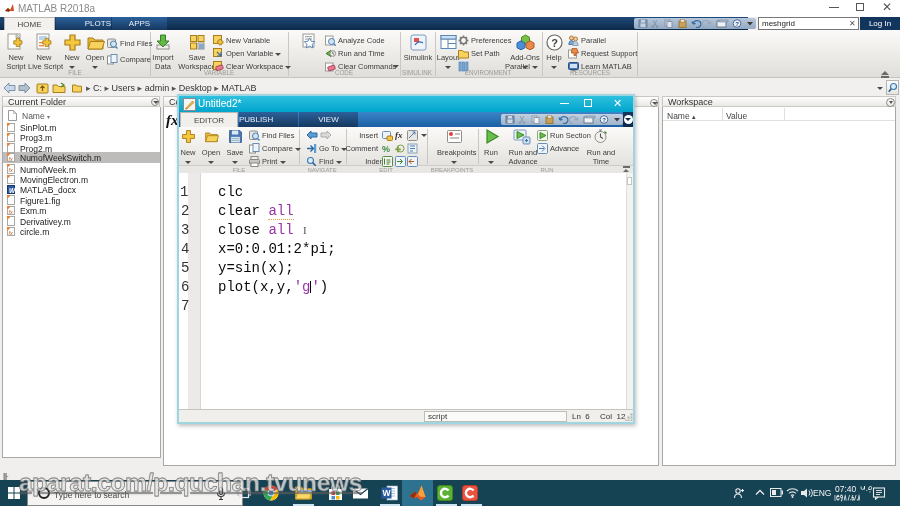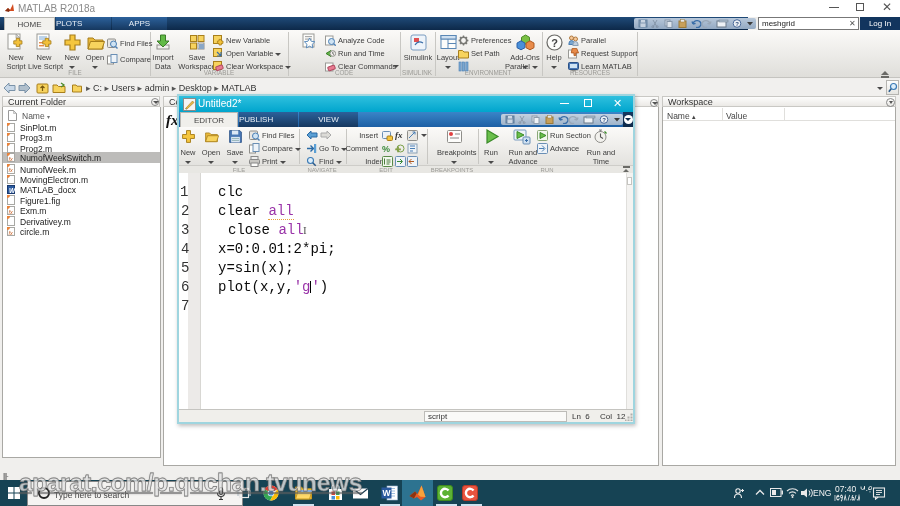--- a/index.html
+++ b/index.html
@@ -26,21 +26,21 @@
       <path d="M1 8 L4 5 L6 7 L5 9 Z" fill="#8a2f10"></path>
     </svg>
   <div class="t" style="left:18px;top:3px;font-size:10px;color:#8a8a8a;">MATLAB R2018a</div>
   <div class="t" style="left:829px;top:7px;width:10px;height:1px;background:#555;"></div>
   <div class="t" style="left:856px;top:3px;width:8px;height:8px;border:1px solid #555;"></div>
   <div class="t" style="left:882px;top:2px;font-size:12px;color:#555;line-height:10px;">✕</div>
 </div>
 
 <div class="t" style="left:0;top:17px;width:748px;height:13px;background:linear-gradient(#1f4a78,#0d2949);">
   <div class="t" style="left:4px;top:0;width:51px;height:13px;background:#f2f1ed;border:1px solid #b7b6b2;border-bottom:none;text-align:center;font-size:8px;color:#444;line-height:13px;">HOME</div>
-  <div class="t" style="left:56px;top:0;width:55px;height:13px;background:linear-gradient(#2c619b,#16385f);text-align:left;font-size:8px;color:#e8eef5;line-height:13px;">PLOTS</div>
+  <div class="t" style="left:56px;top:0;width:55px;height:13px;background:linear-gradient(#2c619b,#16385f);text-align:right;font-size:8px;color:#e8eef5;line-height:13px;">PLOTS</div>
   <div class="t" style="left:112px;top:0;width:55px;height:13px;background:linear-gradient(#2c619b,#16385f);text-align:center;font-size:8px;color:#e8eef5;line-height:13px;">APPS</div>
 
   <div class="t" style="left:634px;top:1px;width:122px;height:11px;background:linear-gradient(#b8c8da,#93a9c2);border-radius:2px;"></div>
   <svg class="t" style="left:638px;top:2px;" width="118" height="9" viewBox="0 0 118 9">
     <g opacity=".85">
         <rect x="1" y="1" width="8" height="7" fill="#7a92ad" stroke="#5a7a9a"></rect>
         <rect x="3" y="1" width="4" height="2.5" fill="#cdd8e4"></rect>
         <rect x="2.5" y="4.5" width="5" height="3.5" fill="#cdd8e4"></rect>
       </g>
     <g stroke="#7e8ea0" fill="none" opacity=".8">
@@ -549,21 +549,21 @@
       <div class="t" style="left:9px;top:0;width:13px;height:236px;background:#eceae8;border-right:1px solid #d8d7d3;"></div>
       <div class="t" style="left:1px;top:11px;color:#333;">1</div>
       <div class="t" style="left:2px;top:30px;color:#333;">2</div>
       <div class="t" style="left:2px;top:49px;color:#333;">3</div>
       <div class="t" style="left:2px;top:68px;color:#333;">4</div>
       <div class="t" style="left:2px;top:87px;color:#333;">5</div>
       <div class="t" style="left:2px;top:106px;color:#333;">6</div>
       <div class="t" style="left:2px;top:125px;color:#333;">7</div>
       <div class="t" style="left:39px;top:11px;">clc</div>
       <div class="t" style="left:39px;top:30px;">clear <span style="color:#9933a8;border-bottom:1.6px dotted #e8a03a;">all</span></div>
-      <div class="t" style="left:49px;top:49px;">close <span style="color:#9933a8;">all</span></div>
+      <div class="t" style="left:39px;top:49px;">close <span style="color:#9933a8;">all</span></div>
       <div class="t" style="left:124px;top:51px;font-size:11px;color:#555;font-family:'Liberation Serif',serif;">I</div>
       <div class="t" style="left:39px;top:68px;">x=0:0.01:2*pi;</div>
       <div class="t" style="left:39px;top:87px;">y=sin(x);</div>
       <div class="t" style="left:39px;top:106px;">plot(x,y,<span style="color:#9933a8;">'g</span><span style="display:inline-block;width:1px;height:12px;background:#000;vertical-align:-2px;"></span><span style="color:#9933a8;">'</span>)</div>
     </div>
 
     <div class="t" style="left:447px;top:0;width:7px;height:236px;background:#f4f3f1;border-left:1px solid #e0dfdc;"></div>
     <div class="t" style="left:448px;top:4px;width:5px;height:8px;background:#fff;border:1px solid #c5c4c0;"></div>
   </div>
 

